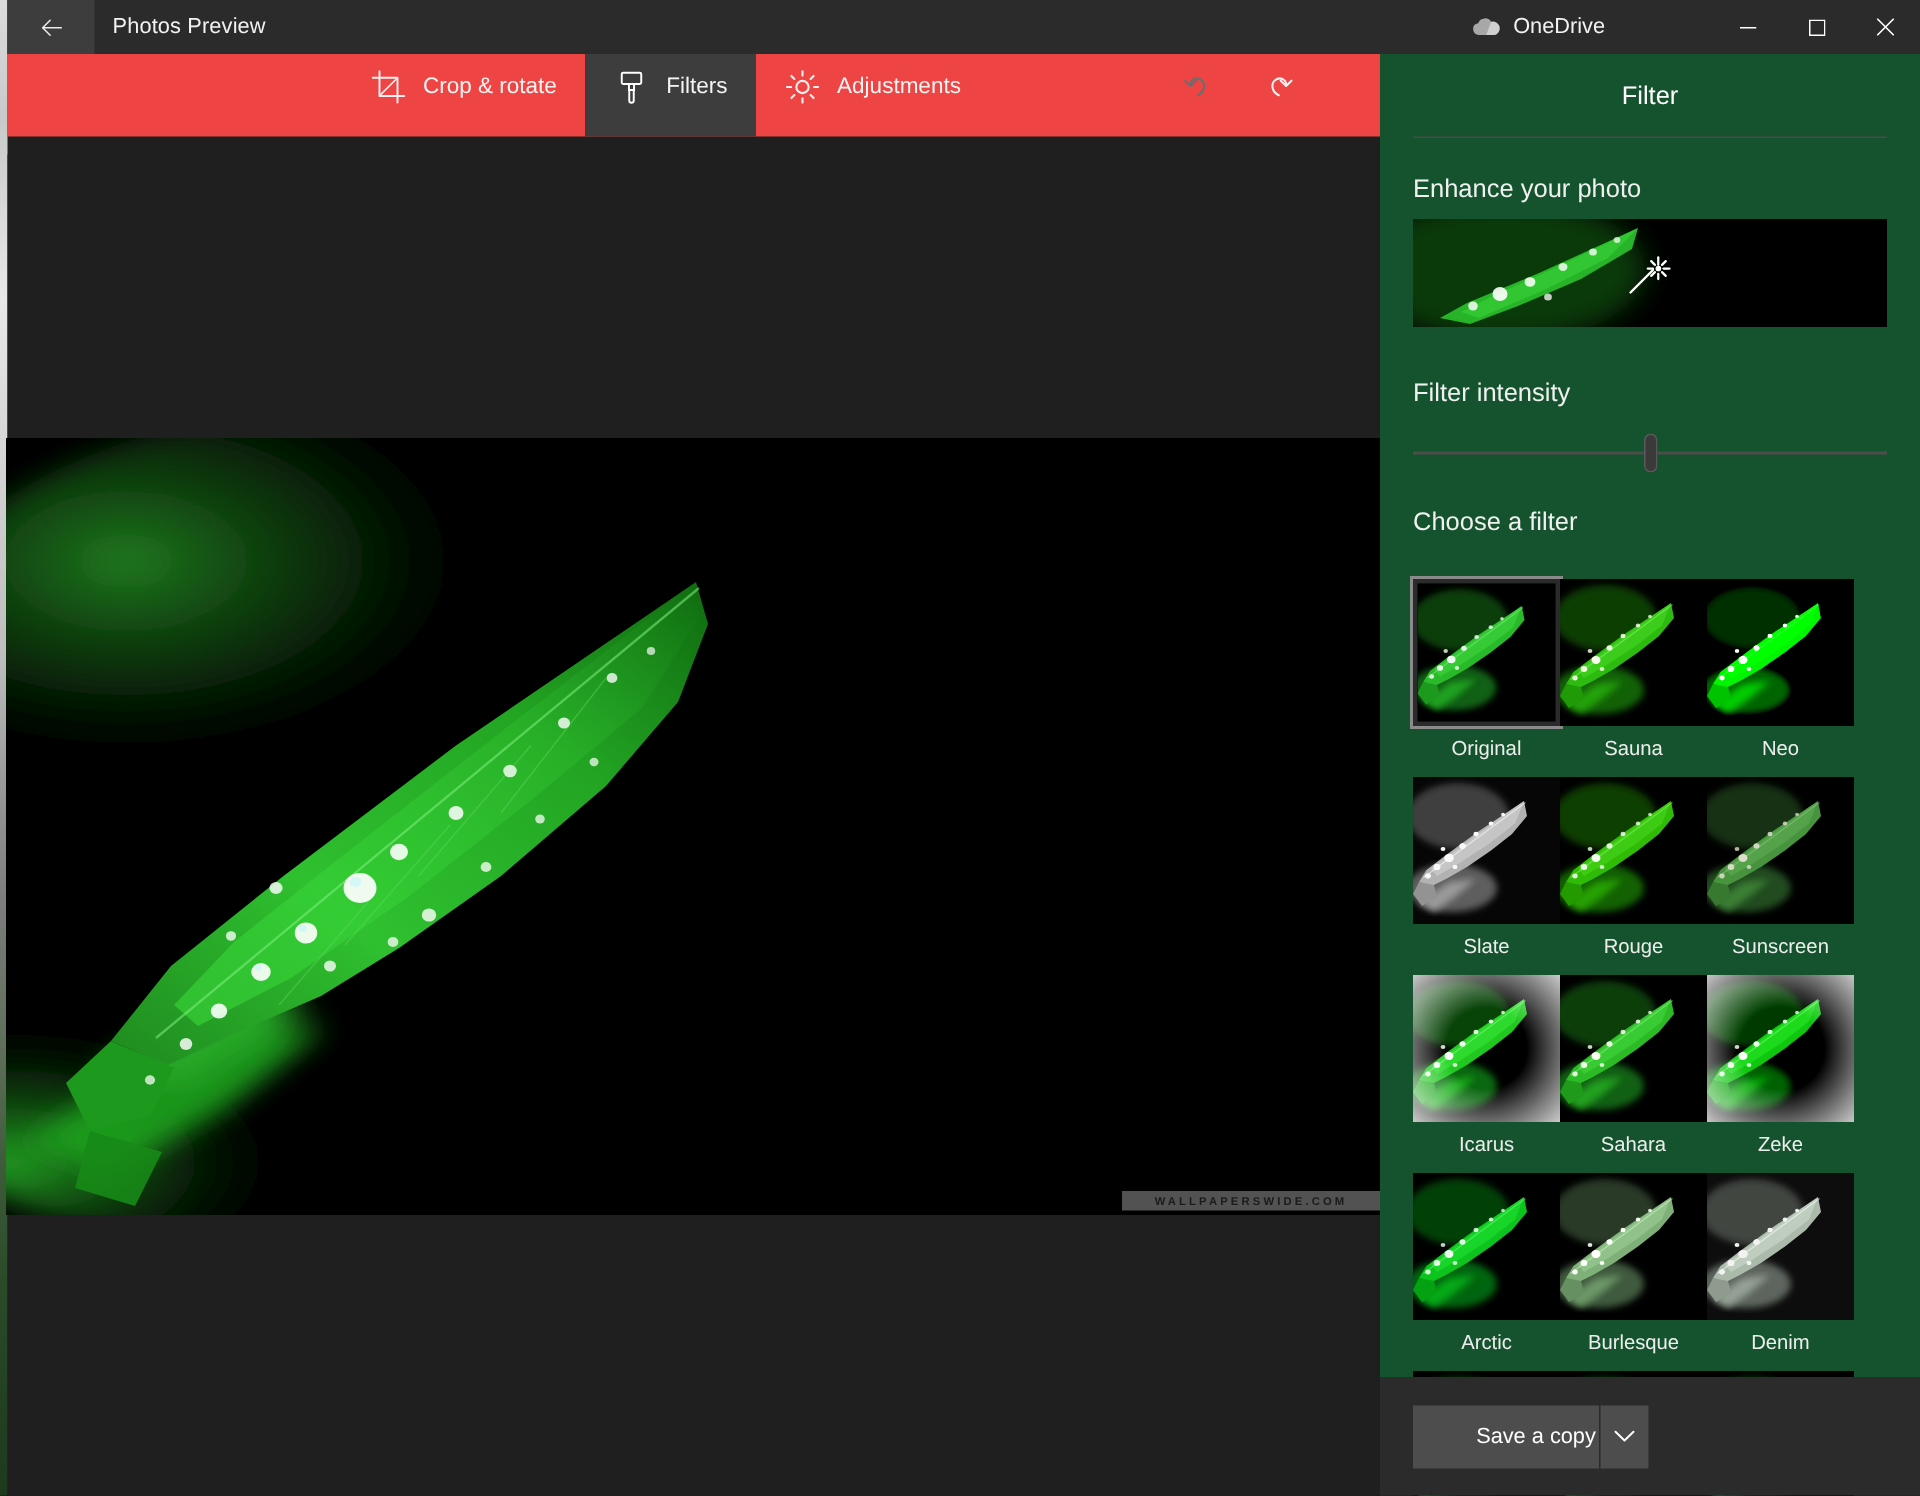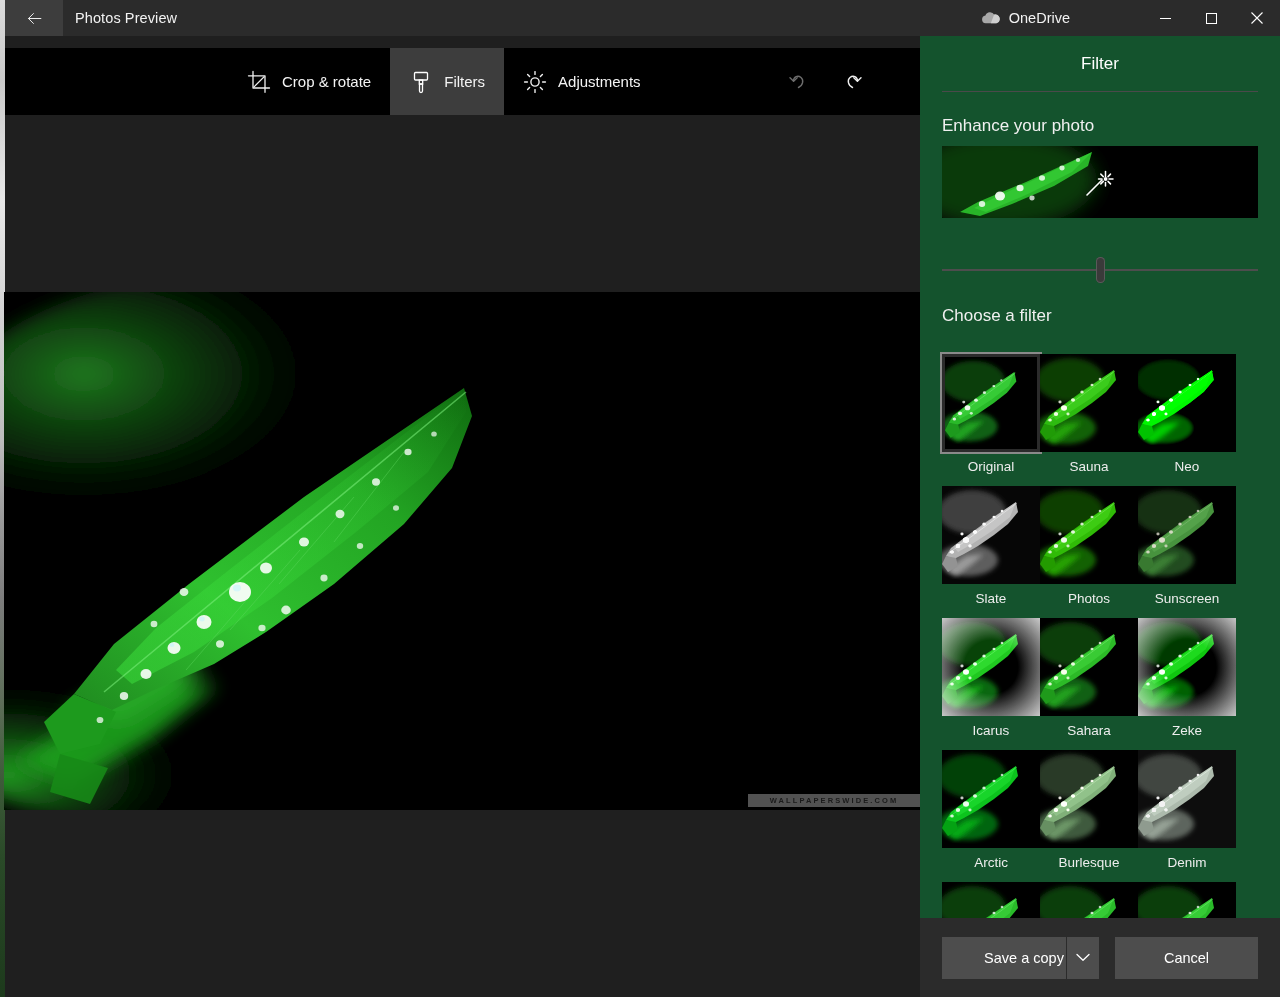--- a/index.html
+++ b/index.html
@@ -32,22 +32,22 @@
       align-items:center; gap:8px; cursor:pointer; }
   .onedrive-label { font-size:14.5px; color:#f2f2f2; }
   .cloud-ico { width:21px; height:14px; position:relative; display:block; }
 
   .wincontrols { position:absolute; right:0; top:0; height:36px; display:flex; }
   .wc { width:46px; height:36px; display:flex; align-items:center; justify-content:center;
       cursor:pointer; }
   .wc svg { display:block; }
 
   
-  .toolbar { position:absolute; left:5px; top:48px; width:915px; height:67px;
-      background:#000000; z-index:4; }
+  .toolbar { position:absolute; left:5px; top:24px; width:915px; height:67px;
+      background:#ef4444; z-index:4; }
   .tools { position:absolute; left:223px; top:0; height:67px; display:flex; align-items:stretch; }
   .tool { display:flex; align-items:center; gap:11px; padding:0 19px; cursor:pointer;
       height:67px; }
   .tool.active { background:#3d3d3d; }
   .tool-label { font-size:15px; color:#f4f4f4; white-space:nowrap; }
   .tool-ico { width:24px; height:24px; display:block; }
 
   .histbtns { position:absolute; left:765px; top:0; height:67px; display:flex; }
   .histbtn { width:55px; height:67px; display:flex; align-items:center; justify-content:center;
       cursor:pointer; }
@@ -330,20 +330,21 @@
               <path d="M26 14 H30"></path>
             <path d="M20.3 11.6 L17.8 9.1"></path>
               <path d="M25 16.4 L27.5 18.9"></path>
             <path d="M25 11.6 L27.5 9.1"></path>
               <path d="M20.3 16.4 L17.8 18.9"></path>
           </g>
           <circle cx="22.6" cy="14" r="1.9" fill="#fff"></circle>
         </svg>
       </div>
 
+      <div class="sec-head">Filter intensity</div>
       <div class="slider-row">
         <div class="slider-track"></div>
         <div class="slider-thumb" id="intensity-thumb" style="left: calc(50% - 4.5px);"></div>
       </div>
 
       <div class="sec-head choose-head">Choose a filter</div>
 
       <div class="grid" id="filter-grid">
           <div class="cell selected">
             <div class="thumb-outer">
@@ -531,21 +532,21 @@
                     <ellipse cx="42" cy="38" rx="1.7" ry="1.5" opacity=".8"></ellipse>
                     <ellipse cx="52" cy="31" rx="1.5" ry="1.3" opacity=".78"></ellipse>
                     <ellipse cx="10" cy="66" rx="1.8" ry="1.6" opacity=".82"></ellipse>
                     <ellipse cx="28" cy="60" rx="1.6" ry="1.4" opacity=".76"></ellipse>
                     <ellipse cx="60" cy="25" rx="1.3" ry="1.2" opacity=".72"></ellipse>
                     <ellipse cx="20" cy="48" rx="1.6" ry="1.4" opacity=".78"></ellipse>
                   </g>
                 </svg>
               </div>
             </div>
-            <div class="cell-label">Photos</div>
+            <div class="cell-label">Rouge</div>
           </div>
           <div class="cell">
             <div class="thumb-outer">
               <div class="thumb">
                 <svg viewBox="0 0 98 98" preserveAspectRatio="none" style="position:absolute;inset:0;width:100%;height:100%;filter:saturate(.8) brightness(.85) sepia(.2)">
                   <defs>
                     <radialGradient id="vg5" cx="50%" cy="50%" r="72%">
                       <stop offset="38%" stop-color="#fff" stop-opacity="0"></stop>
                       <stop offset="100%" stop-color="#e8e8e8" stop-opacity=".85"></stop>
                     </radialGradient>
@@ -929,18 +930,17 @@
     <div class="actions">
       <div class="save-group">
         <button class="save-btn">Save a copy</button>
         <div class="save-split"></div>
         <div class="save-caret">
           <svg width="14" height="9" viewBox="0 0 14 9">
             <path d="M1 1.5 L7 7.3 L13 1.5" fill="none" stroke="#fff" stroke-width="1.3" stroke-linecap="round" stroke-linejoin="round"></path>
           </svg>
         </div>
       </div>
-      <button class="cancel-btn">Cancel</button>
     </div>
   </div>
 
   <div class="site-watermark">wsxdn.com</div>
 </div>
 
 </body></html>

